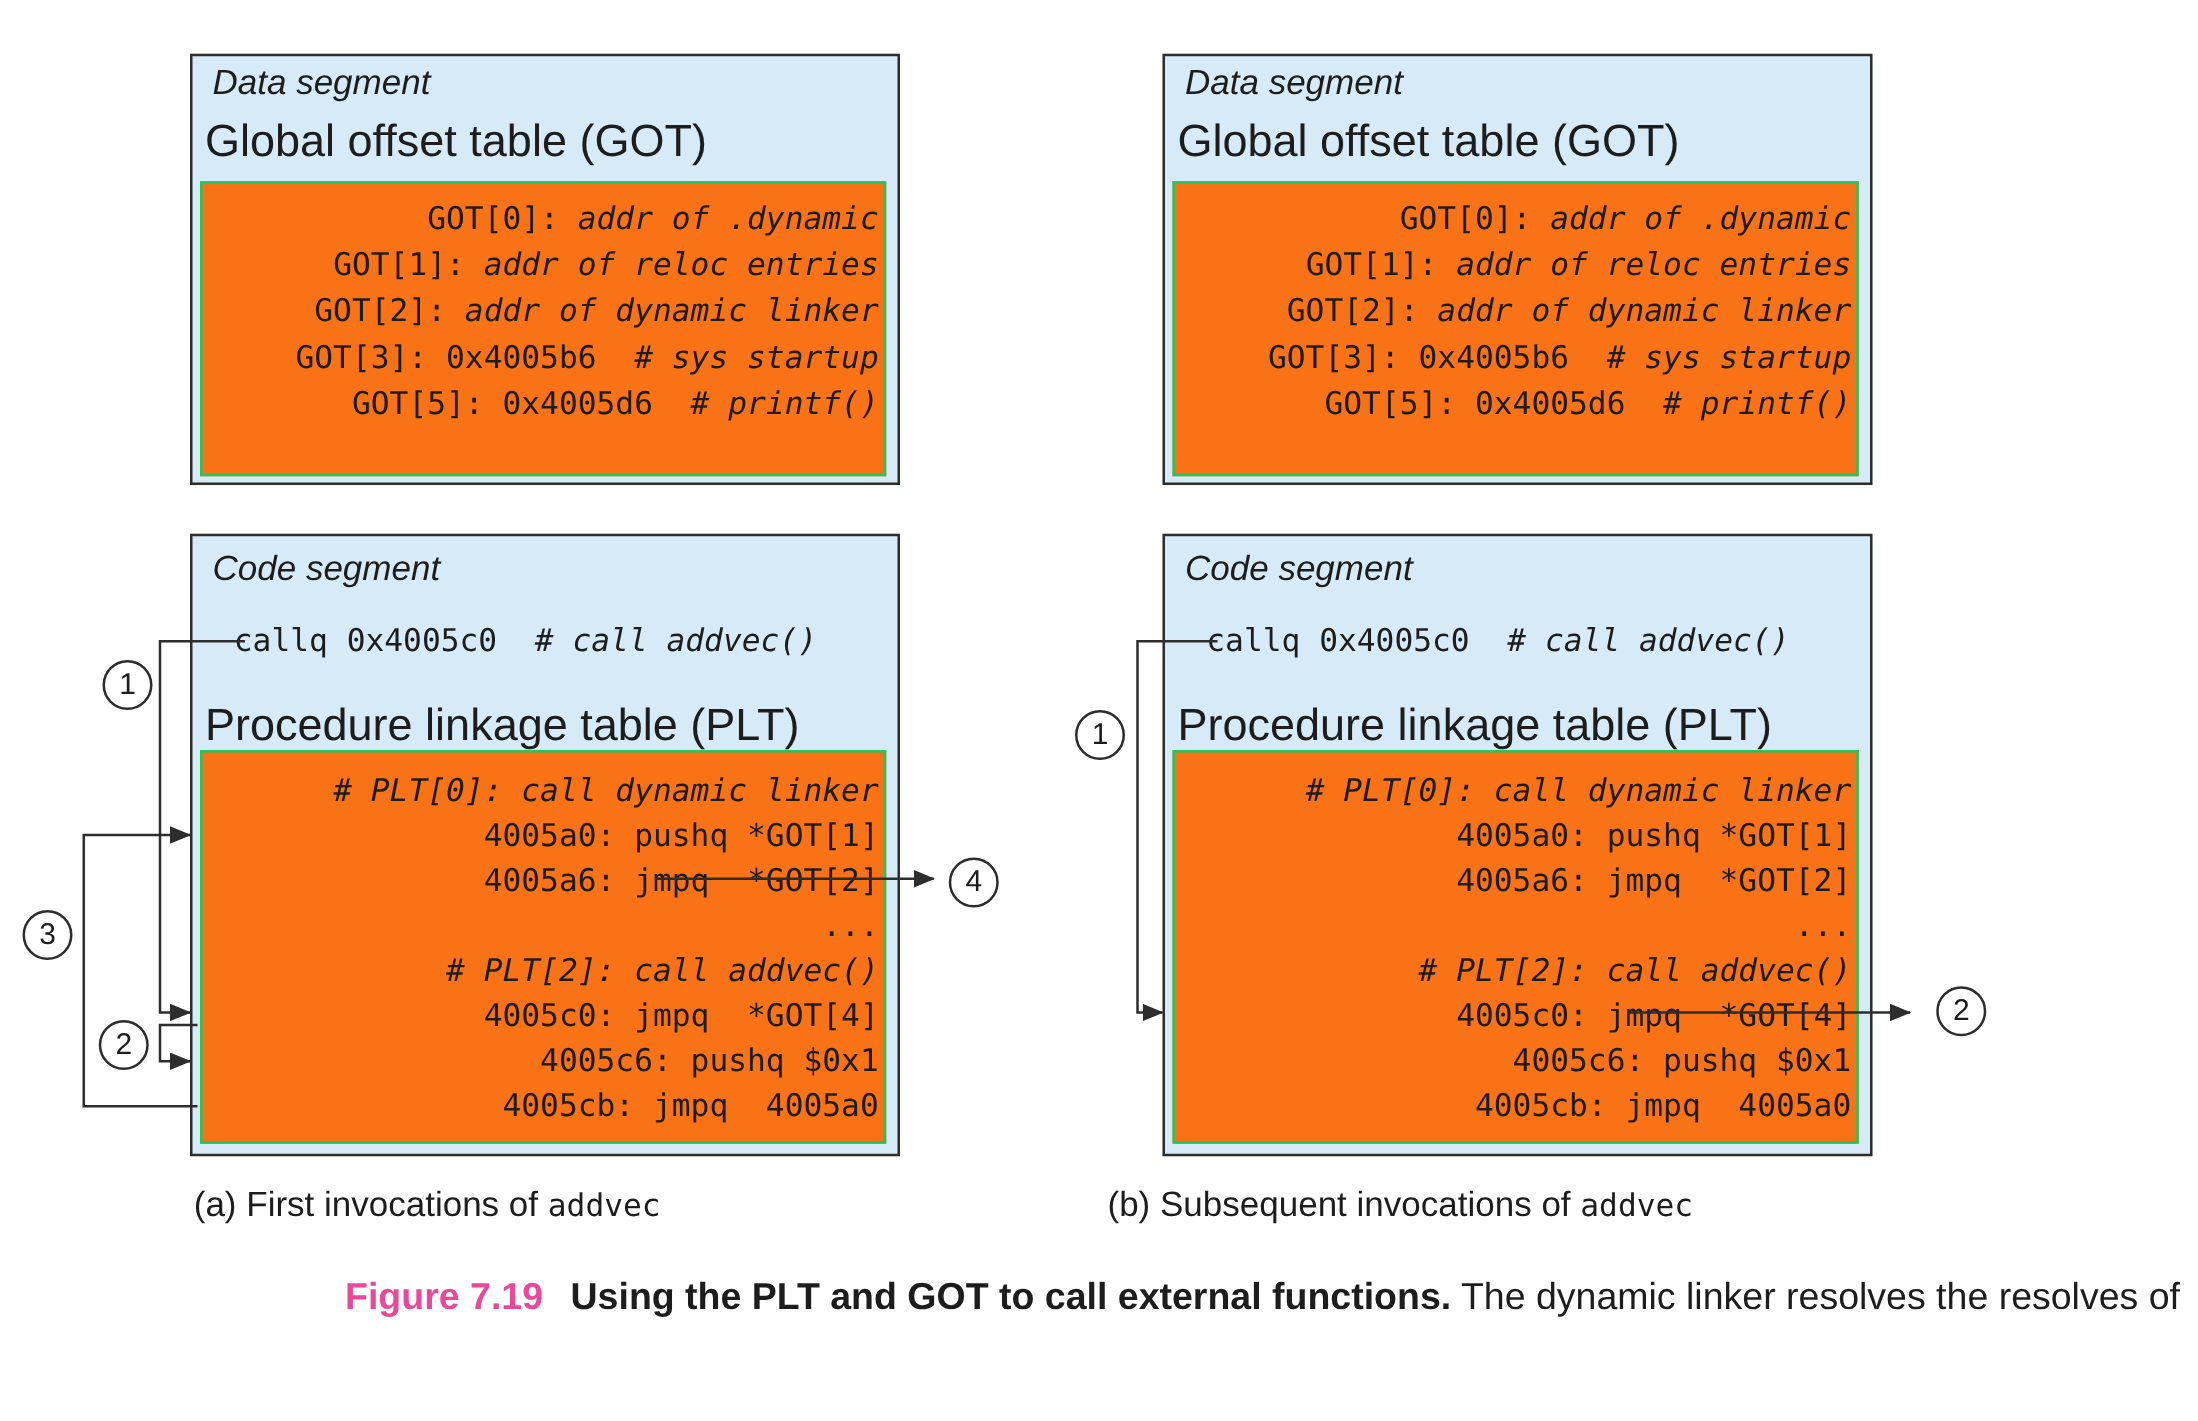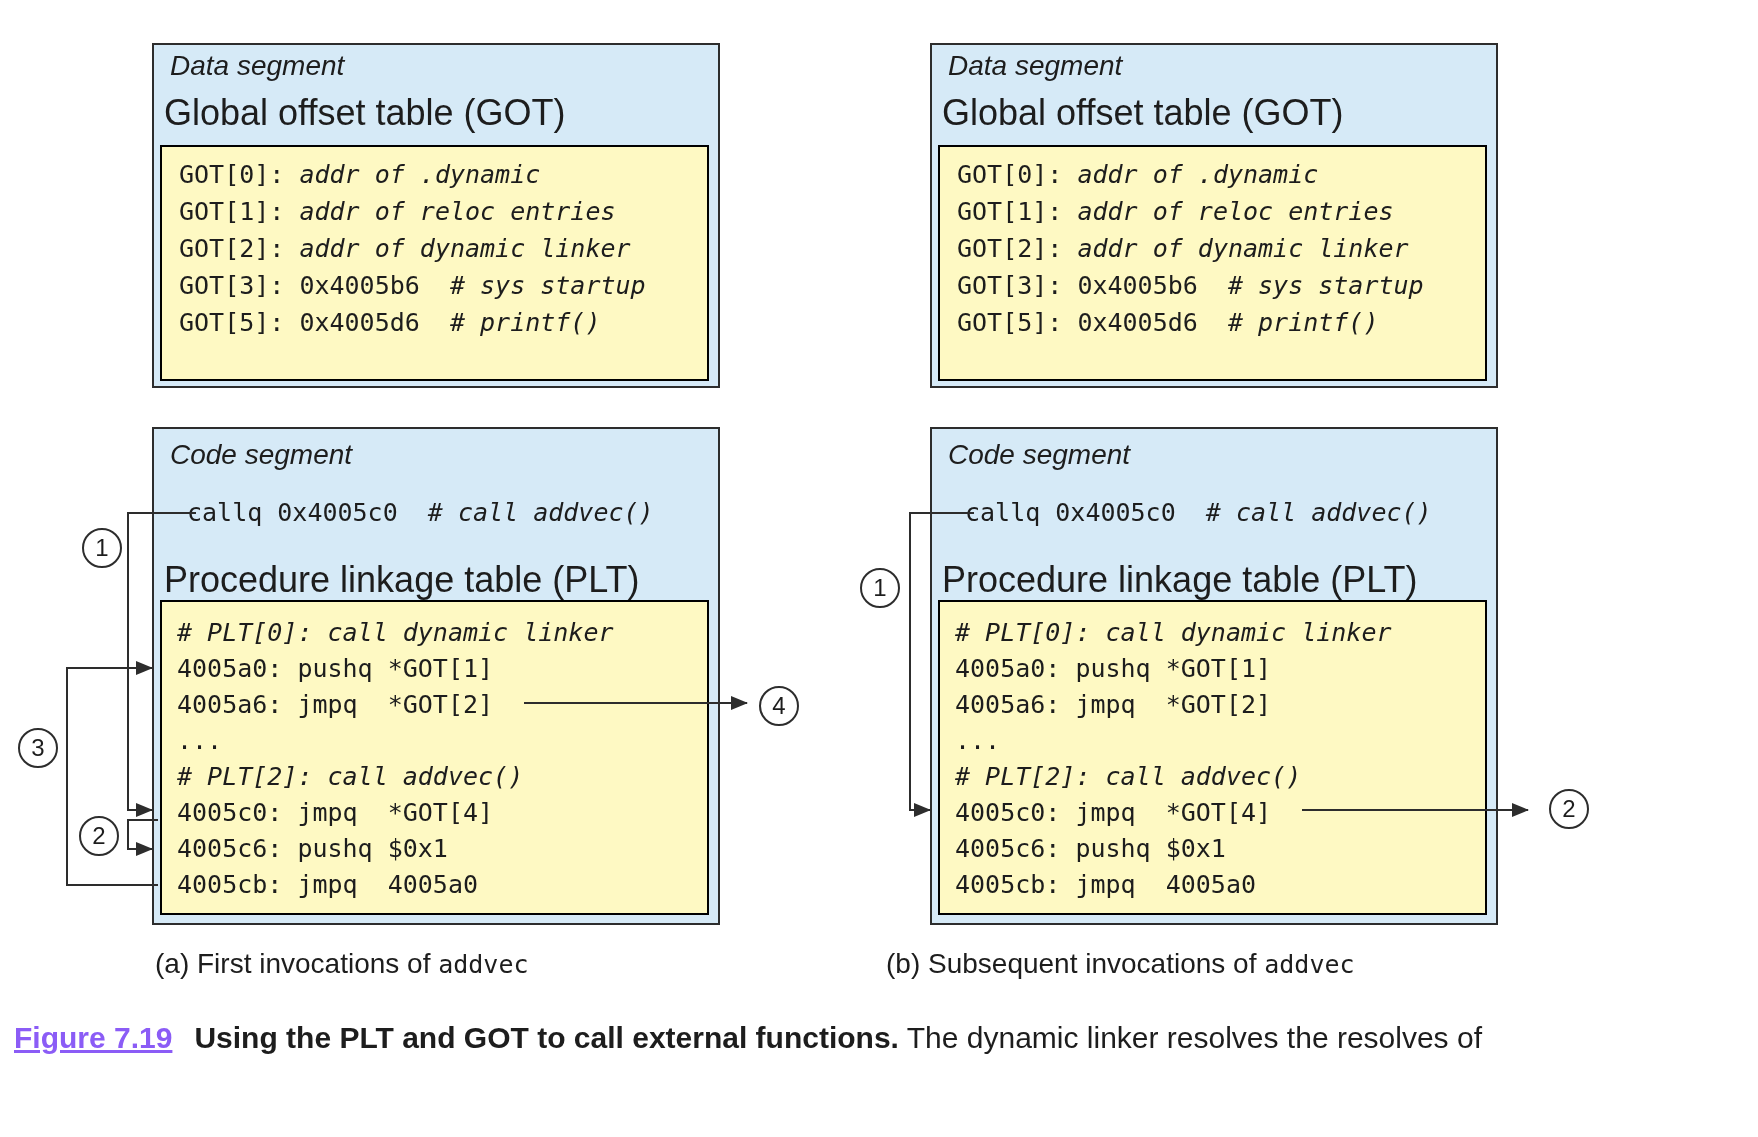--- a/index.html
+++ b/index.html
@@ -1,37 +1,37 @@
 <!DOCTYPE html>
 <html><head>
 <meta charset="utf-8">
 <style>
   html,body{margin:0;padding:0;background:#ffffff;}
   #canvas{position:relative;width:1758px;height:1055px;background:#ffffff;overflow:hidden;
-          font-family:"Liberation Sans",sans-serif;color:#1d1d1d;}
+          font-family:"Liberation Sans",sans-serif;color:#1d1d1d;text-align:right;}
   .panelbox{position:absolute;background:#d6eaf7;border:2px solid #2d2d2d;}
-  .innerbox{position:absolute;background:#fef9c3;border:2px solid #000000;}
+  .innerbox{position:absolute;background:#f97316;border:2px solid #22c55e;}
   .segtitle{position:absolute;font-style:italic;font-size:28px;line-height:32px;}
   .segsub{position:absolute;font-size:36px;line-height:32px;}
   .mono{font-family:"DejaVu Sans Mono",monospace;}
   .crow{font-family:"DejaVu Sans Mono",monospace;font-size:25px;white-space:pre;}
   .gotrows .crow{line-height:37px;}
   .pltrows .crow{line-height:36px;}
   .gotrows{position:absolute;left:17px;top:9px;right:4px;}
   .pltrows{position:absolute;left:15px;top:13px;right:4px;}
   .it{font-style:italic;}
   .bold{font-weight:bold;}
   .callrow{position:absolute;font-size:25px;white-space:pre;}
   .circ{position:absolute;width:36px;height:36px;border:2px solid #2d2d2d;border-radius:50%;
         background:#ffffff;display:flex;align-items:center;justify-content:center;
         font-size:24px;line-height:1;}
   .sublabel{position:absolute;font-size:28px;line-height:34px;white-space:pre;}
   .sublabel .mono{font-size:25px;}
   #caption{position:absolute;left:14px;top:1016px;width:1730px;font-size:30px;line-height:43px;}
-  .figlabel{color:#8b5cf6;font-weight:bold;text-decoration:underline;}
+  .figlabel{color:#ec4899;font-weight:bold;}
   .captitle{font-weight:bold;margin-left:22px;}
   #caption .mono{font-size:27px;}
   svg.overlay{position:absolute;left:0;top:0;pointer-events:none;}
 </style>
 </head>
 <body>
 
 <div id="canvas">
 
   <div class="panelbox" style="left:152px;top:43px;width:564px;height:341px;">

